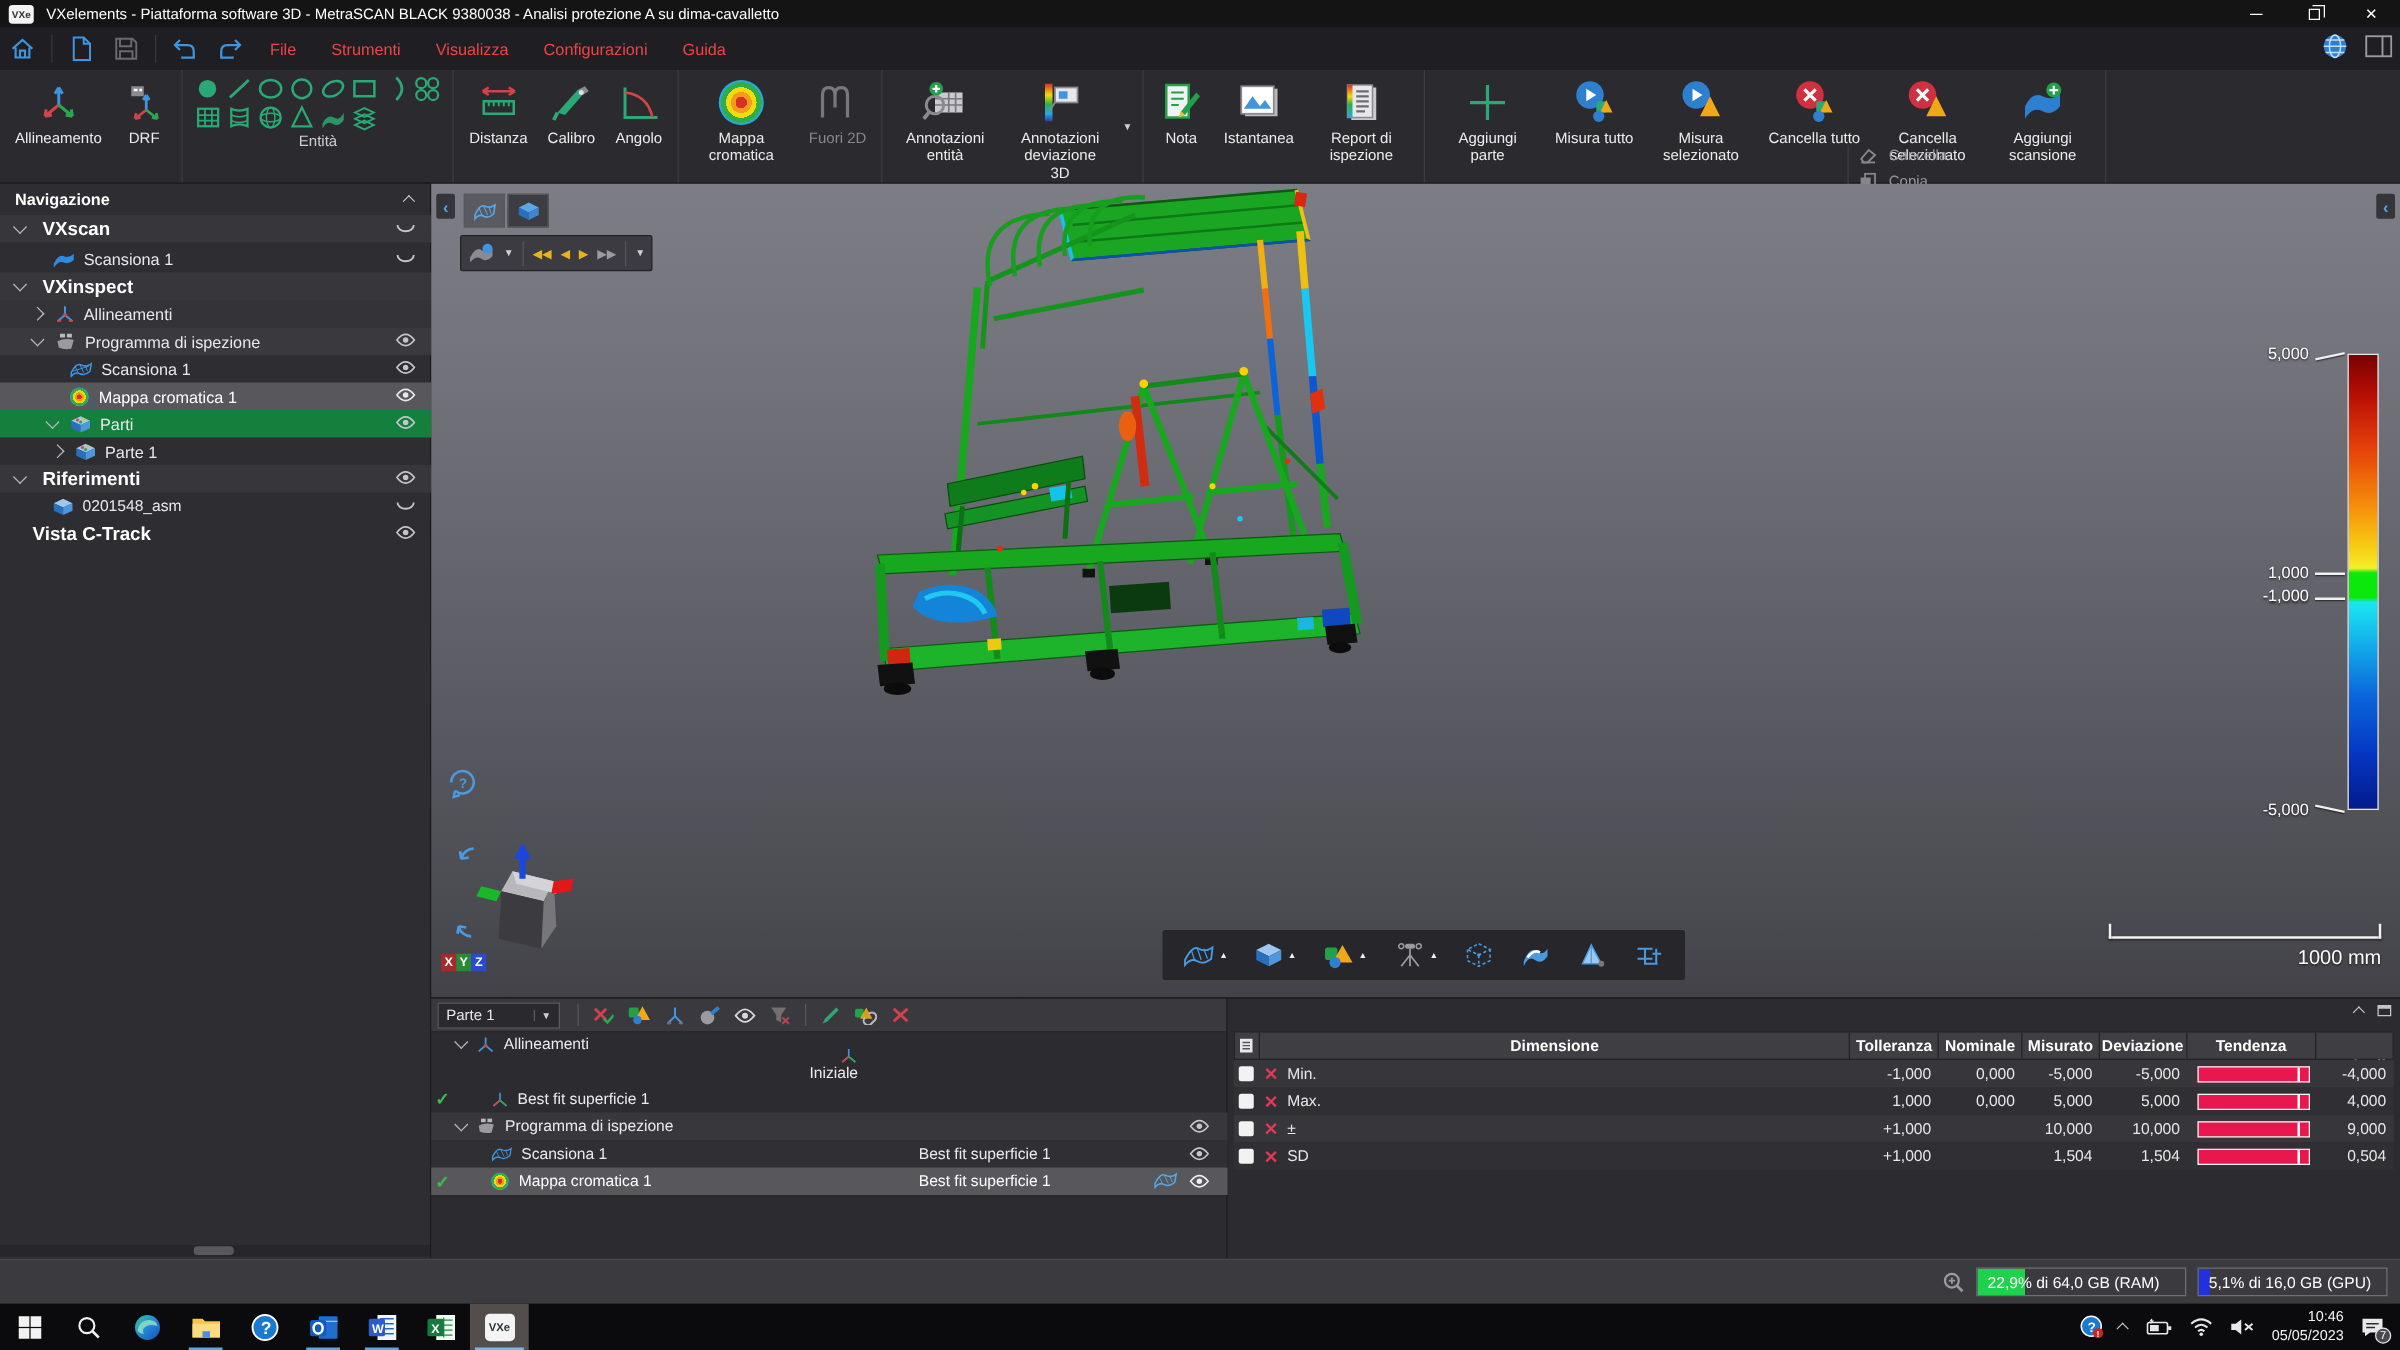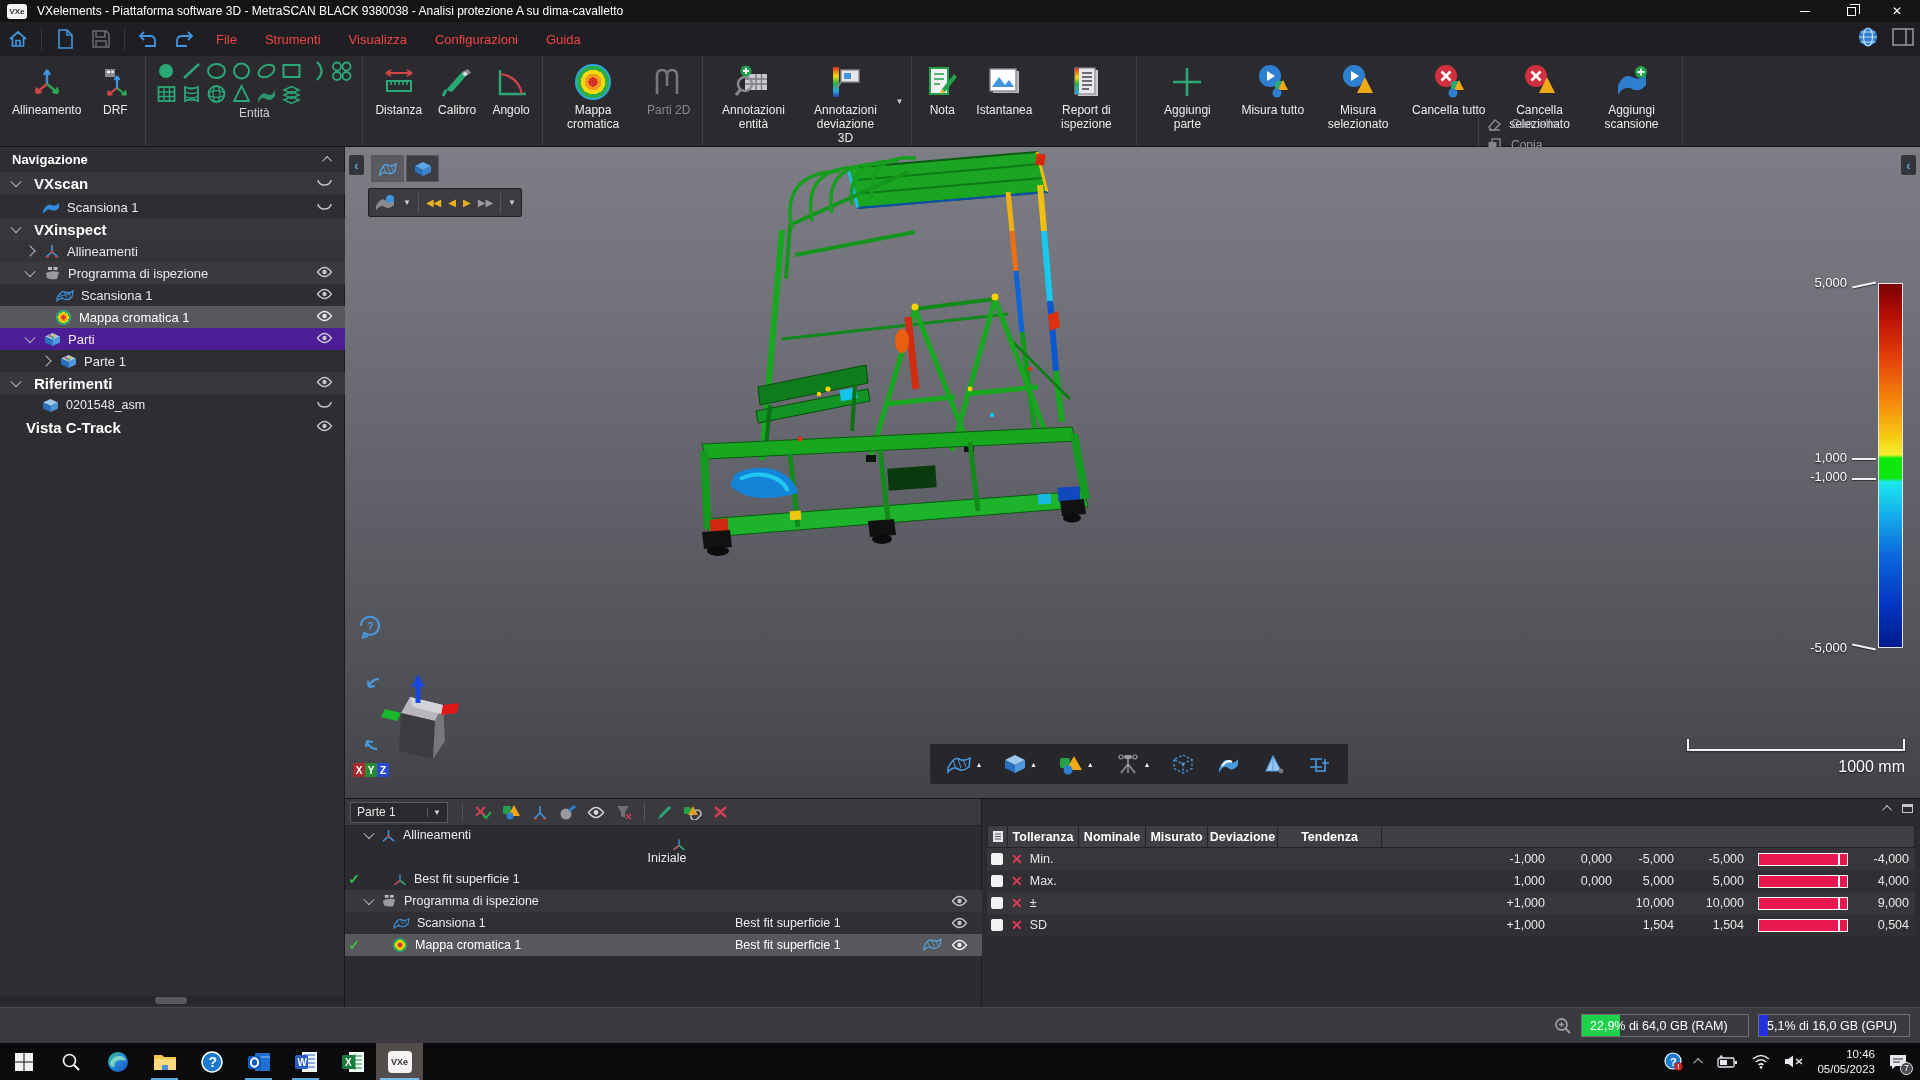--- a/index.html
+++ b/index.html
@@ -383,21 +383,21 @@
         <span style="width:36px;height:36px;border-radius:50%;display:block;background:radial-gradient(circle,#d93025 0 18%,#f29c1f 18% 33%,#f5d90a 33% 48%,#2dae4a 48% 64%,#29a8e0 64% 84%,#2b3f9e 84% 100%);"></span>
       </span>
       <span class="lbl">Mappa cromatica</span>
     </div>
     <div class="tbtn disabled">
       <span class="ico">
         <svg width="34" height="36" viewBox="0 0 34 36">
             <path d="M5 30 V12 Q5 6 10 6 Q15 6 15 12 V22 M15 22 V12 Q15 6 20 6 Q25 6 25 12 V30" fill="none" stroke="#77777d" stroke-width="2.6"></path>
           </svg>
       </span>
-      <span class="lbl">Parti 2D</span>
+      <span class="lbl">Fuori 2D</span>
     </div>
   </div>
 
   <div class="tgroup">
     <div class="tbtn">
       <span class="ico">
         <svg width="40" height="36" viewBox="0 0 40 36">
             <rect x="12" y="10" width="22" height="16" fill="#c9c9cf"></rect>
             <path d="M12 15 H34 M12 20 H34 M23 10 V26 M28.5 10 V26" stroke="#77777d" stroke-width="1.3"></path>
             <circle cx="12" cy="20" r="7" fill="none" stroke="#8a8a90" stroke-width="2.4"></circle>
@@ -644,21 +644,21 @@
   <div class="nrow" style="top:159px;background:#58585c;">
     <span class="nico bullseye" style="margin-left:56px;"></span>
     <span style="margin-left:8px;color:#fff;">Mappa cromatica 1</span>
     <span class="reye">
         <svg width="17" height="12" viewBox="0 0 17 12">
           <path d="M1.5 6 S5 1.5 8.5 1.5 15.5 6 15.5 6 12 10.5 8.5 10.5 1.5 6 1.5 6 Z" fill="none" stroke="#e8e8ec" stroke-width="1.3"></path>
           <circle cx="8.5" cy="6" r="2.2" fill="#e8e8ec"></circle>
         </svg>
       </span>
   </div>
-  <div class="nrow" style="top:181px;background:#4c1d95;">
+  <div class="nrow" style="top:181px;background:#15803d;padding-left:12px;">
     <span class="cv down" style="margin-left:26px;"></span>
     <span class="nico" style="margin-left:10px;">
         <svg width="17" height="15" viewBox="0 0 17 15">
           <path d="M8.5 1 L16 4.5 L8.5 8 L1 4.5 Z" fill="#9ec7ee"></path>
           <path d="M1 4.5 L8.5 8 V14 L1 10.5 Z" fill="#2a6fbe"></path>
           <path d="M16 4.5 L8.5 8 V14 L16 10.5 Z" fill="#4f97dc"></path>
           <circle cx="6" cy="4" r="1.2" fill="#e04040"></circle>
           <circle cx="10.5" cy="3.5" r="1.2" fill="#f0c030"></circle>
           <circle cx="8.5" cy="5.5" r="1.2" fill="#30a050"></circle>
         </svg>
@@ -1106,20 +1106,21 @@
       <span class="popout"></span>
     </div>
 
     <div class="thead">
       <span class="th" style="width:20px;">
         <svg width="12" height="13" viewBox="0 0 12 13">
             <rect x="1" y="1" width="10" height="11" fill="#e8e8ec"></rect>
             <path d="M3 4 H9 M3 6.5 H9 M3 9 H9" stroke="#55555c" stroke-width="1.1"></path>
           </svg>
       </span>
+      <span class="th" style="width:474px;">Dimensione</span>
       <span class="th" style="width:71px;">Tolleranza</span>
       <span class="th" style="width:67px;">Nominale</span>
       <span class="th" style="width:62px;">Misurato</span>
       <span class="th" style="width:70px;">Deviazione</span>
       <span class="th" style="width:104px;">Tendenza</span>
       <span class="th" style="width:61px;border-right:none;margin-top:16px;">Fuori toll.</span>
     </div>
 
     <div class="trow odd" style="top:49px;">
       <span class="td c-check">

